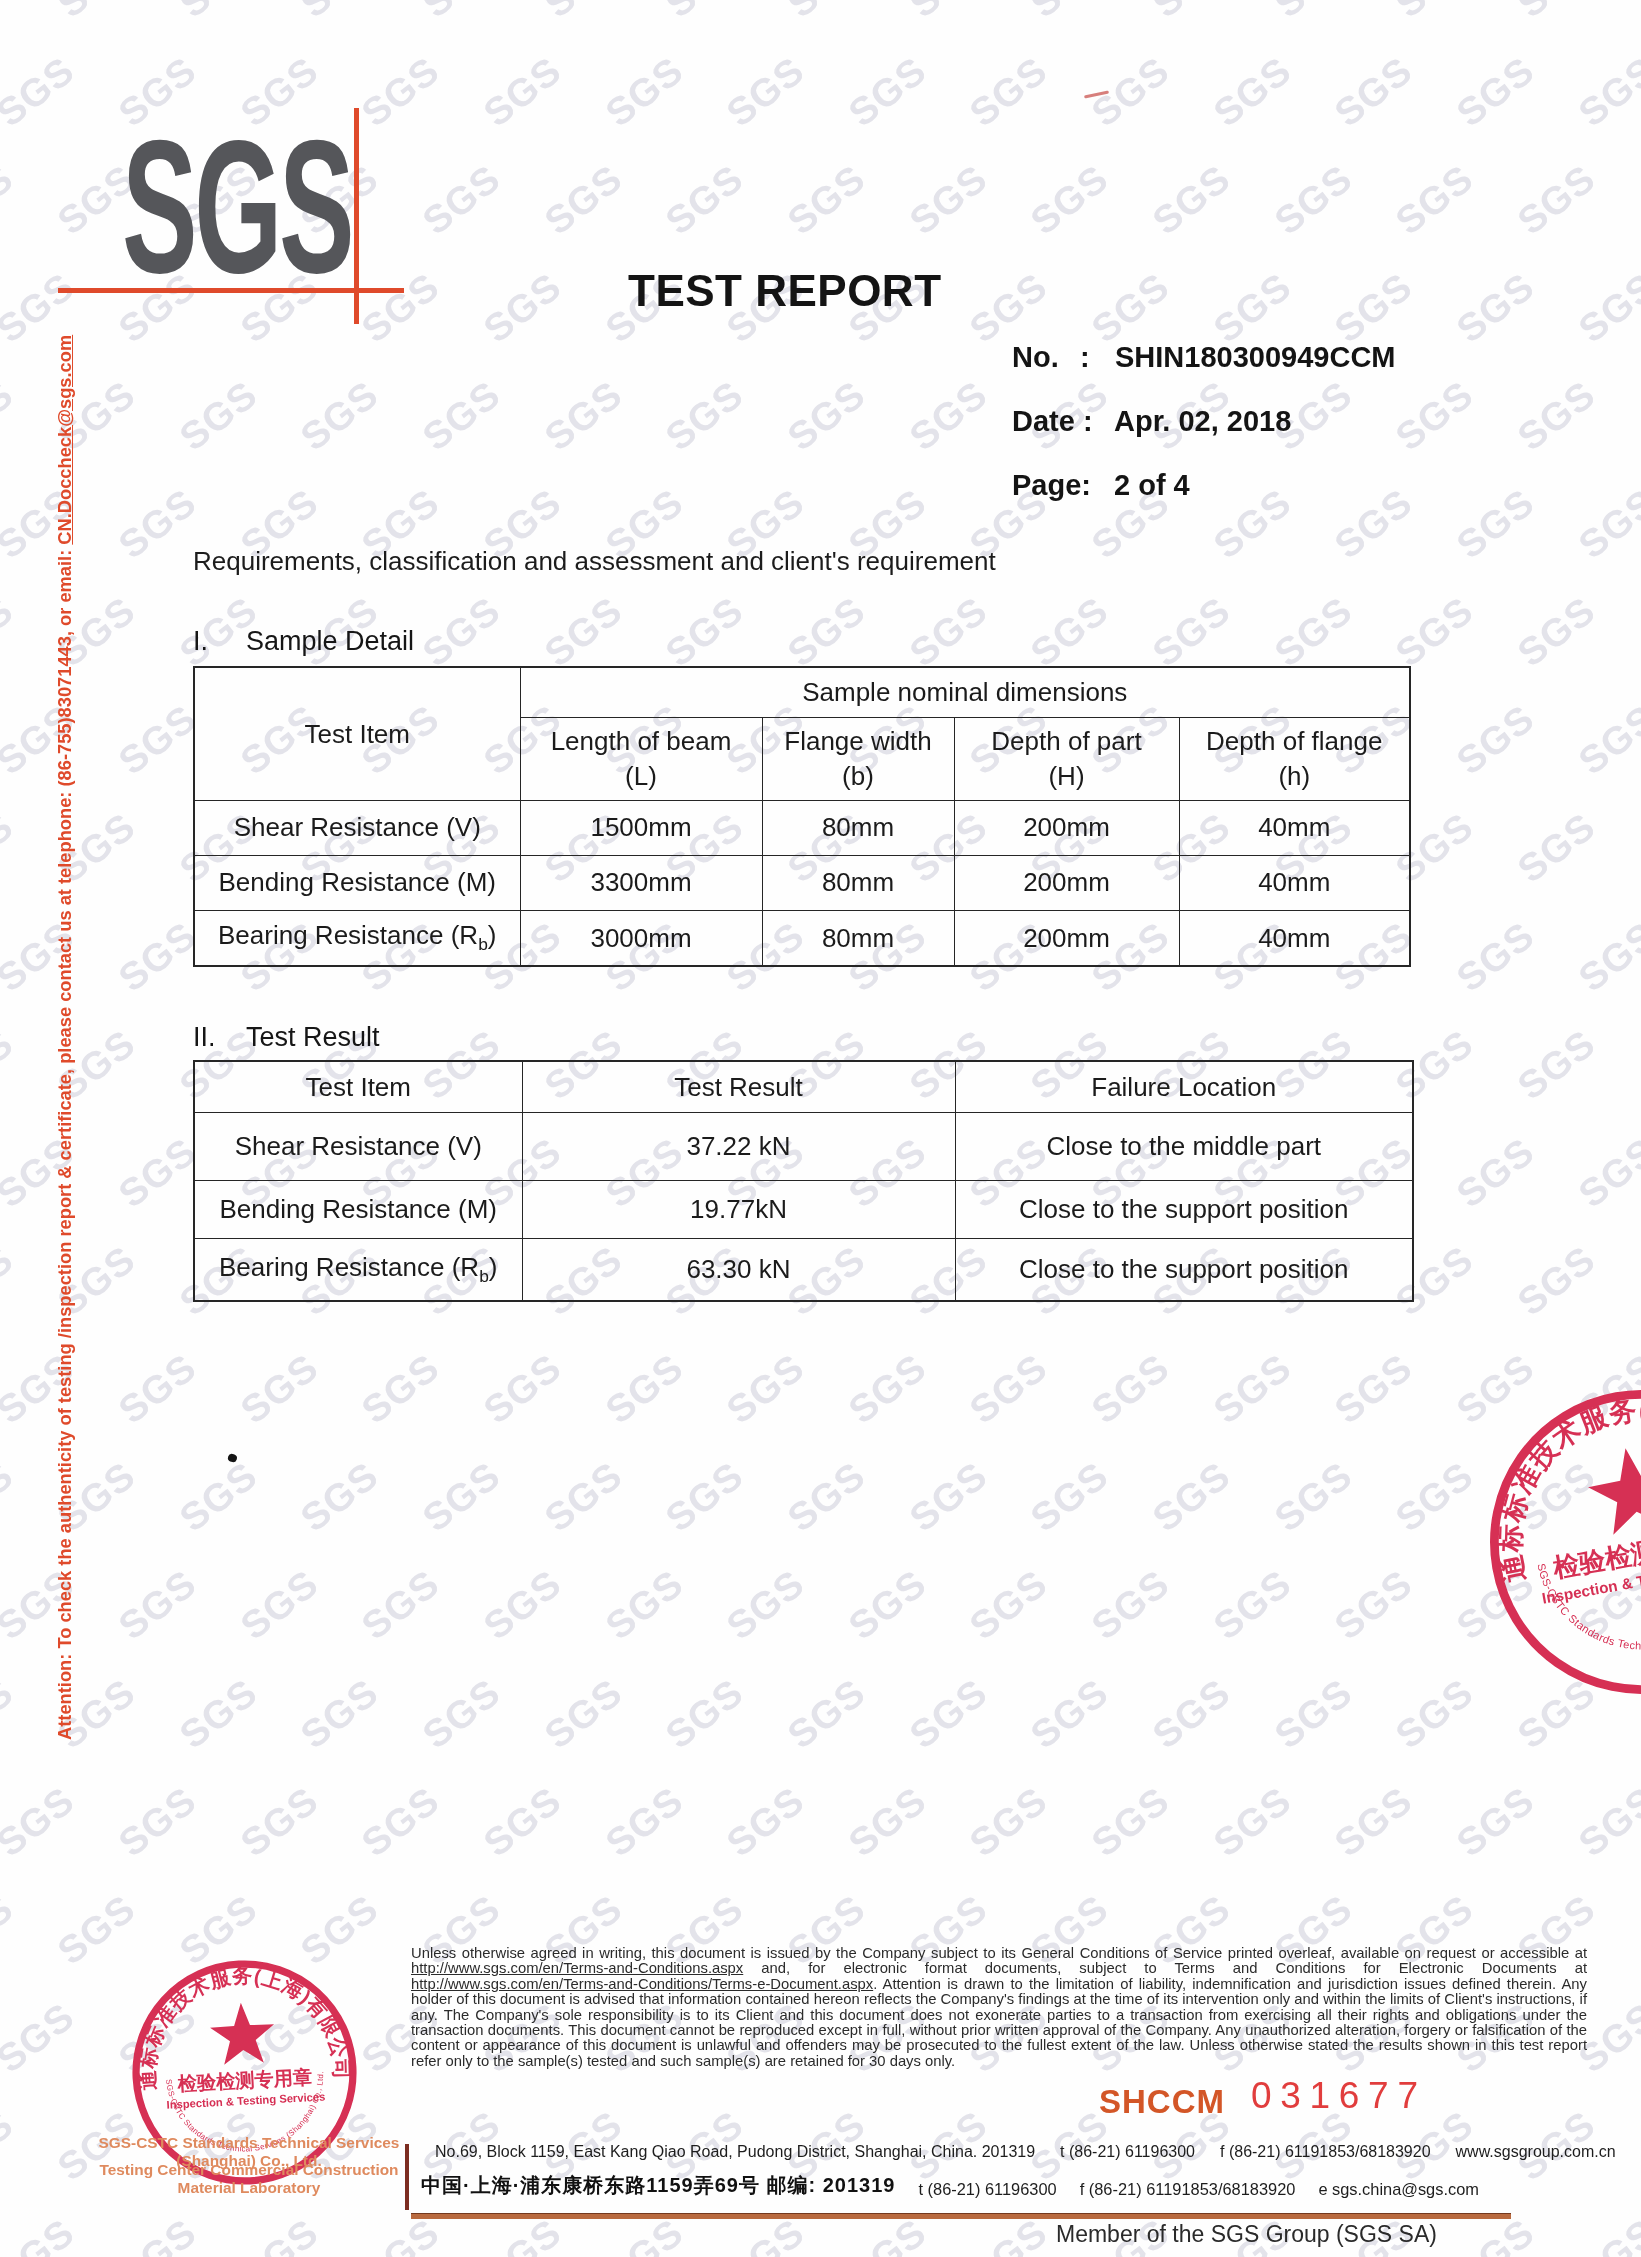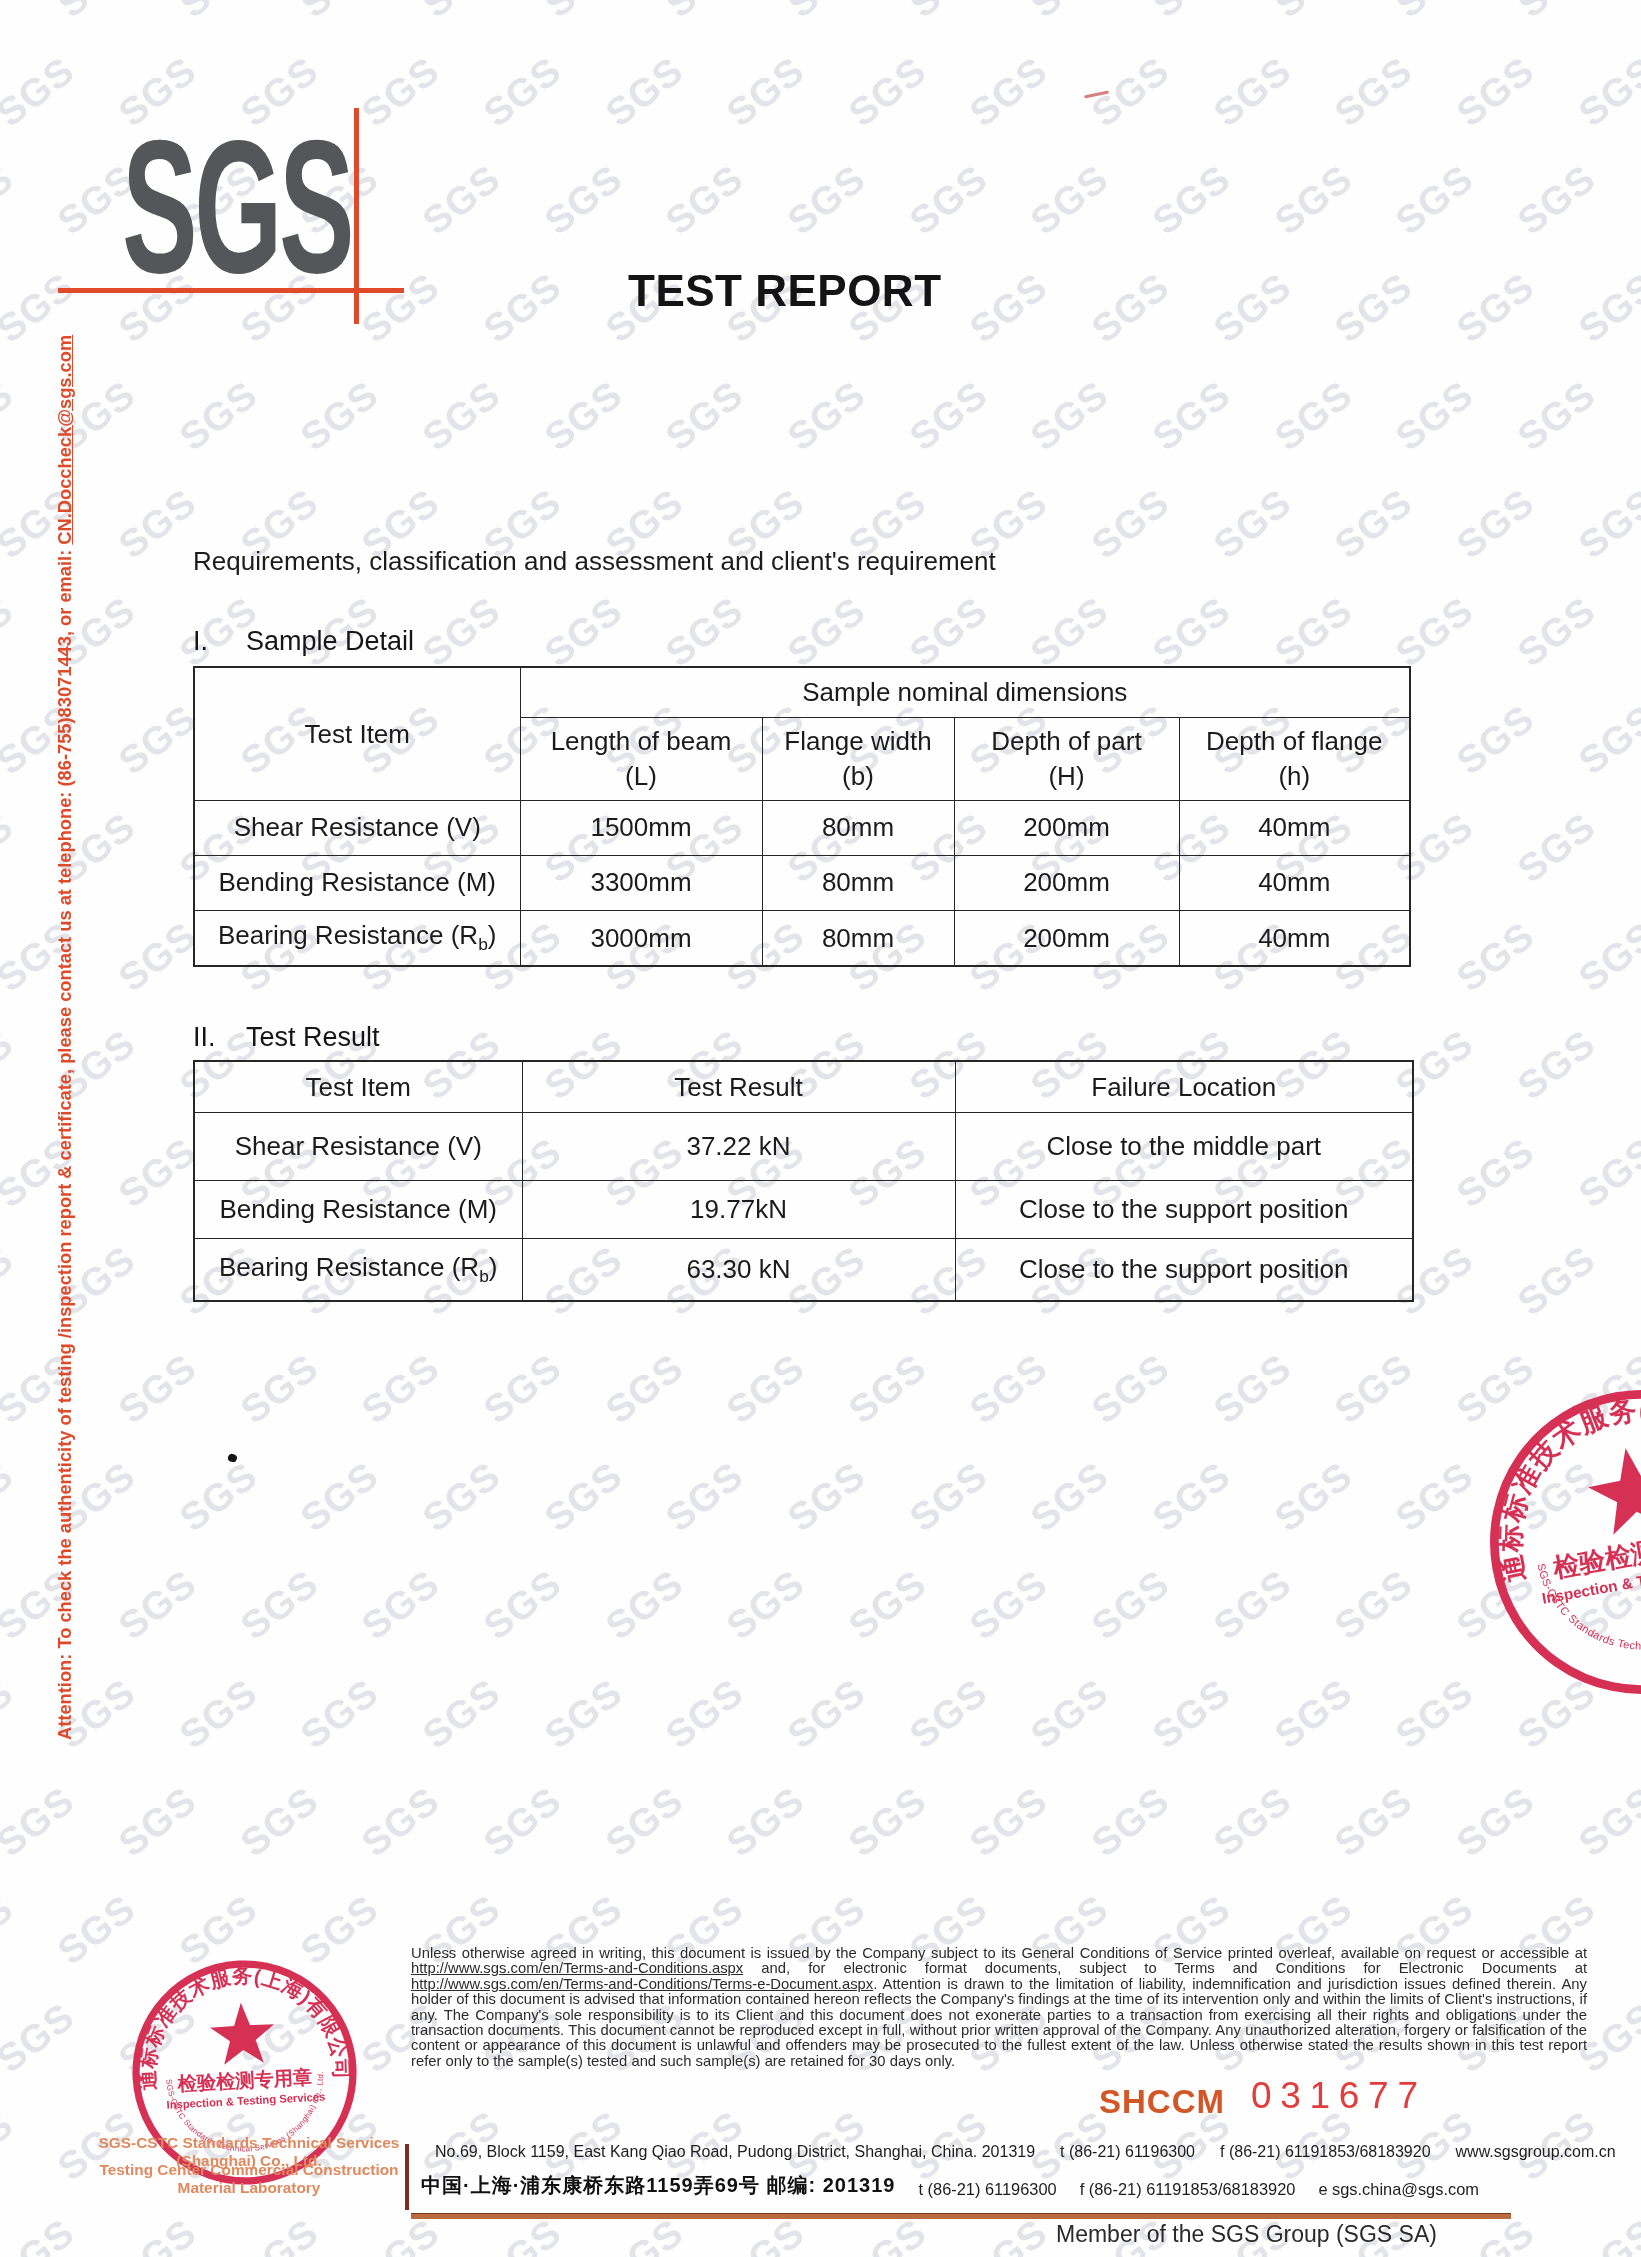--- a/index.html
+++ b/index.html
@@ -385,20 +385,35 @@
       <span class="wm" style="left: 1575px; top: 2232px;">SGS</span>
     </div>
 
   <div class="abs logo-text">SGS</div>
   <div class="abs logo-hline"></div>
   <div class="abs logo-vline"></div>
   <div class="abs artifact"></div>
 
   <div class="abs report-title">TEST REPORT</div>
 
+  <div class="abs meta">
+    <div class="row">
+      <span class="l1">No.</span>
+      <span class="l2">:</span>
+      <span>SHIN180300949CCM</span>
+    </div>
+    <div class="row">
+      <span class="lw">Date :</span>
+      <span>Apr. 02, 2018</span>
+    </div>
+    <div class="row">
+      <span class="lw">Page:</span>
+      <span>2 of 4</span>
+    </div>
+  </div>
 
   <div class="abs intro-line" style="left:193px;top:546px;">Requirements, classification and assessment and client's requirement</div>
 
   <div class="abs sec-head" style="left:193px;top:626px;">
     <span class="sec-num">I.</span>
     <span>Sample Detail</span>
   </div>
   <table class="tbl abs" style="left:193px;top:666px;">
     <colgroup>
       <col style="width:326px">

